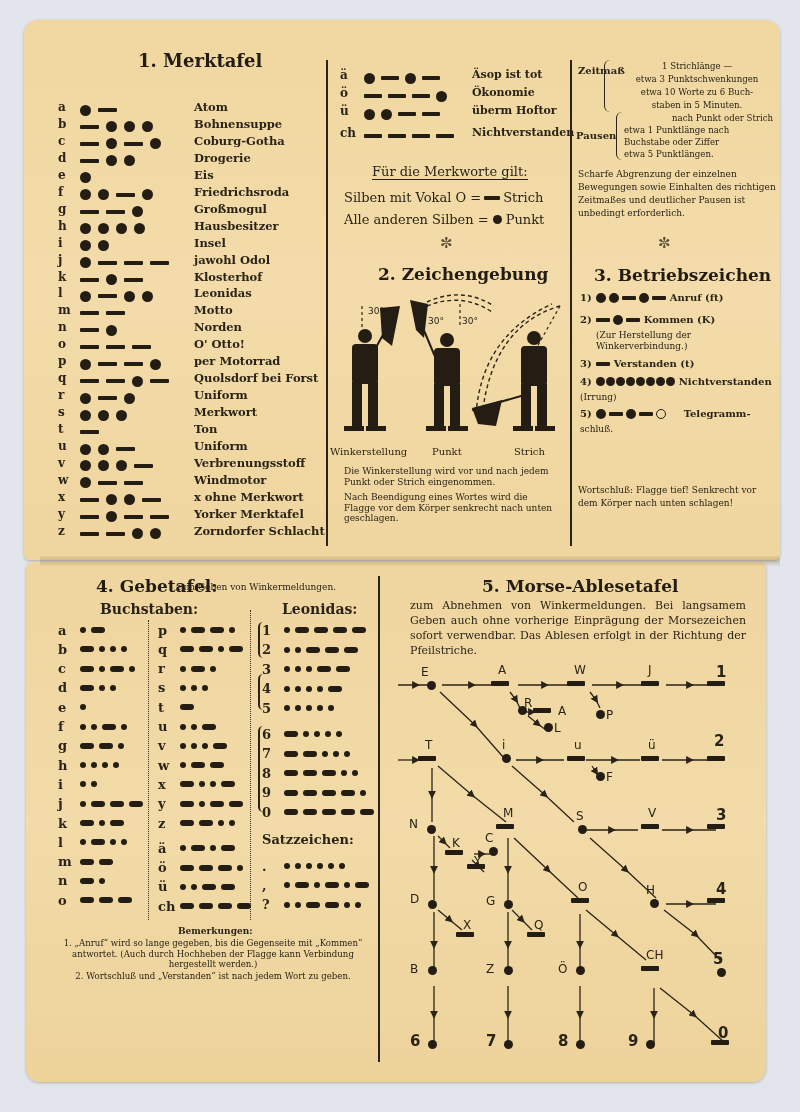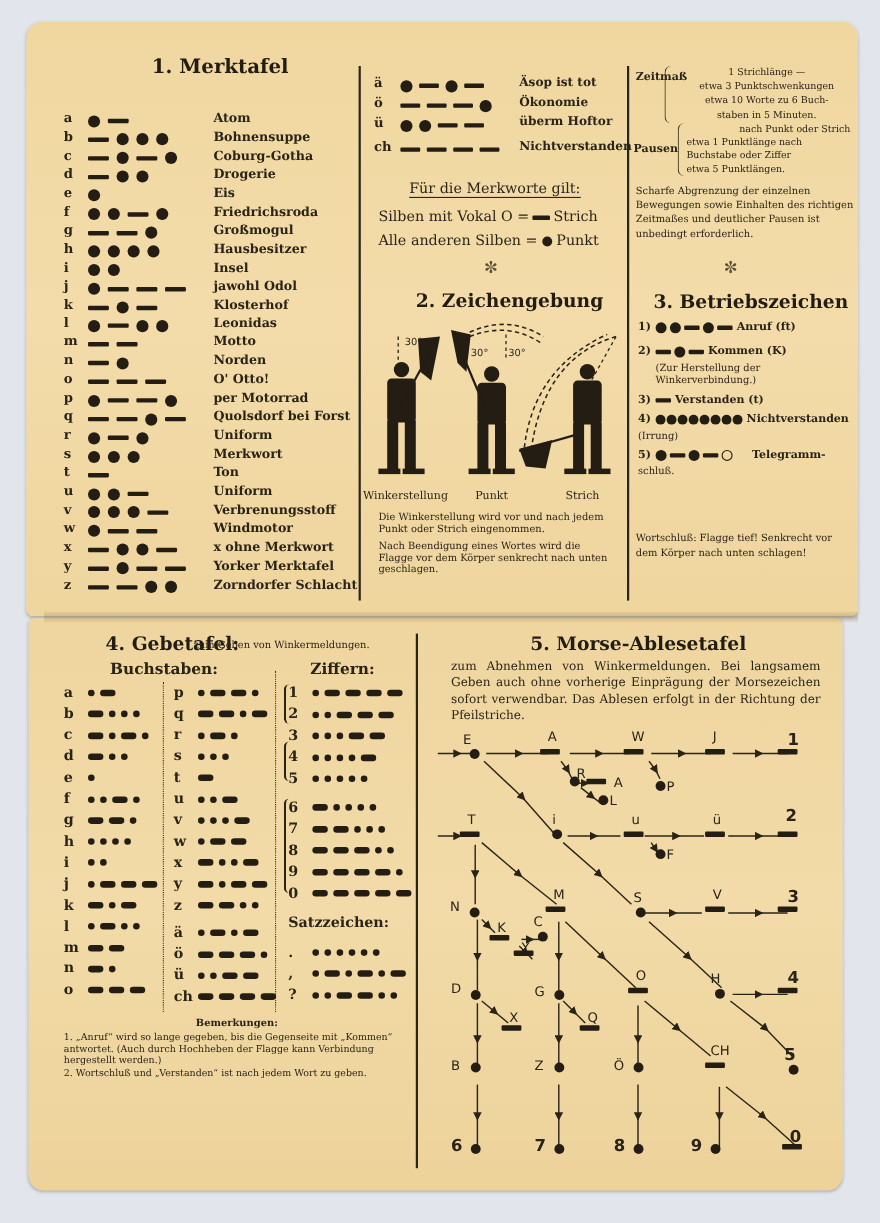--- a/index.html
+++ b/index.html
@@ -476,21 +476,21 @@
     </div>
     <div class="abs tiny" style="left:580px;top:424px;width:180px;font-size:9px;">schluß.</div>
   </div>
 <div class="abs tiny" style="left:578px;top:484px;width:200px;font-size:9px;line-height:13px;">Wortschluß: Flagge tief! Senkrecht vor dem Körper nach unten schlagen!</div>
 
 <div class="abs title" style="left:60px;top:576px;margin-left:36px;">4. Gebetafel:</div>
 <div class="abs" style="left:176px;top:582px;font-size:9px;white-space:nowrap;">zum Geben von Winkermeldungen.</div>
 <div class="vline" style="left:378px;top:576px;height:486px;"></div>
 
 <div class="abs" style="left:100px;top:601px;font-size:14px;font-weight:bold;">Buchstaben:</div>
-<div class="abs" style="left:282px;top:601px;font-size:14px;font-weight:bold;">Ziffern:</div>
+<div class="abs" style="left:282px;top:601px;font-size:14px;font-weight:bold;">Leonidas:</div>
 <div class="dotline" style="left:148px;top:620px;height:300px;"></div>
 <div class="dotline" style="left:250px;top:610px;height:310px;"></div>
 
 <div id="gb-col1">
     <div class="gb-row" style="left:58px;top:620px;">
       <span class="ltr">a</span>
       <span class="code">
         <span class="sdot"></span>
         <span class="sdash"></span>
       </span>
@@ -876,21 +876,21 @@
         <span class="sdot"></span>
         <span class="sdash"></span>
         <span class="sdash"></span>
         <span class="sdot"></span>
         <span class="sdot"></span>
       </span>
     </div>
   </div>
 
 <div class="abs" style="left:178px;top:926px;font-size:9px;font-weight:bold;">Bemerkungen:</div>
-<div id="bem" class="abs tiny" style="left:58px;top:938px;width:310px;font-size:8.6px;">
+<div id="bem" class="abs tiny" style="left:58px;top:938px;width:310px;font-size:8.6px;text-align:center;">
     <div style="margin-bottom:1px;">1. „Anruf“ wird so lange gegeben, bis die Gegenseite mit „Kommen“ antwortet. (Auch durch Hochheben der Flagge kann Verbindung hergestellt werden.)</div>
     <div style="margin-bottom:1px;">2. Wortschluß und „Verstanden“ ist nach jedem Wort zu geben.</div>
   </div>
 
 <div class="abs title" style="left:482px;top:576px;">5. Morse-Ablesetafel</div>
 <div class="abs" style="left:410px;top:598px;width:336px;font-size:11px;line-height:15px;text-align:justify;">zum Abnehmen von Winkermeldungen. Bei langsamem Geben auch ohne vorherige Einprägung der Morsezeichen sofort verwendbar. Das Ablesen erfolgt in der Richtung der Pfeilstriche.</div>
 
 <svg style="left:390px;top:670px;" width="370" height="390" viewBox="0 0 370 390">
   <defs>
     <marker id="ar" markerWidth="6" markerHeight="6" refX="3" refY="3" orient="auto">

